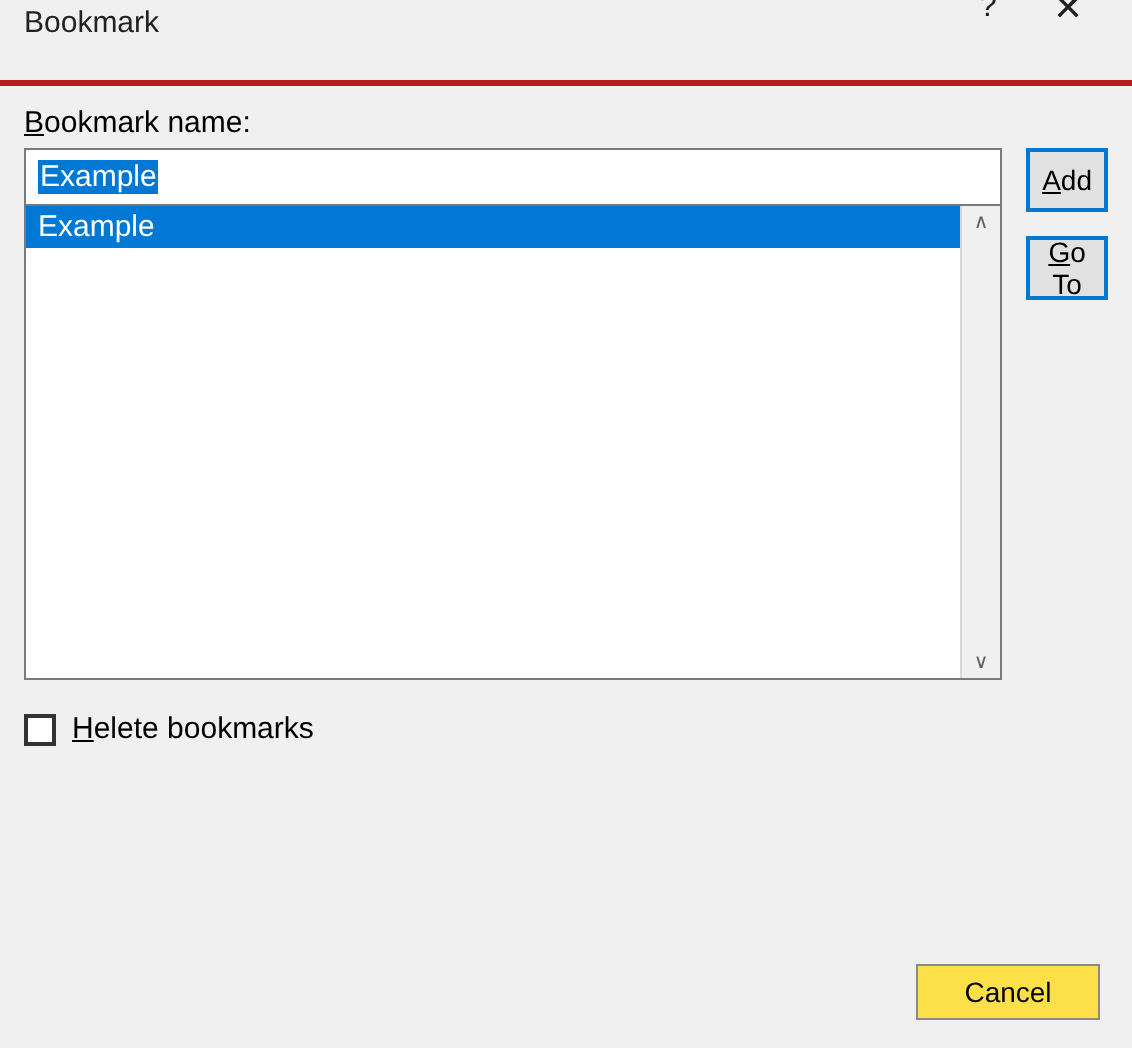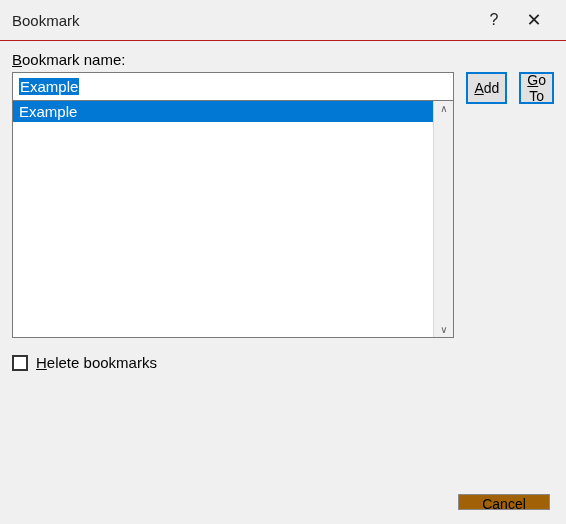--- a/index.html
+++ b/index.html
@@ -10,24 +10,24 @@
       margin: 0;
       padding: 0;
       width: 566px;
       height: 524px;
       background: #f0f0f0;
       position: relative;
       font-size: 14px;
     }
     .titlebar {
       display: flex;
-      align-items: center;
+      align-items: flex-end;
       padding: 20px 12px;
       height: 40px;
-      border-bottom: 1px solid #b91c1c;
+      border-bottom: 3px solid #b91c1c;
     }
     .titlebar-title {
       flex: 1;
       font-size: 15px;
       color: #222;
     }
     .titlebar-btn {
       width: 40px;
       height: 32px;
       display: flex;
@@ -55,21 +55,21 @@
     .main-row {
       display: flex;
       gap: 12px;
     }
     .left-col {
       width: 504px;
     }
     .right-col {
       flex: 1;
       display: flex;
-      flex-direction: row;
+      flex-direction: column;
       gap: 12px;
     }
     .name-input-text {
       display: inline-block;
       background: #0078d4;
       color: #fff;
       padding: 0 1px;
     }
     .name-input-wrap {
       width: 100%;
@@ -170,23 +170,23 @@
       background: #fff;
     }
     .checkbox-row {
       margin-top: 16px;
     }
     .cancel-btn {
       position: absolute;
       right: 16px;
       bottom: 14px;
       width: 92px;
-      height: 16px;
+      height: 28px;
       border: 1px solid #8a8a8a;
-      background: #a16207;
+      background: #fde047;
       font-size: 14px;
     }
   </style>
 </head>
 <body>
 
 <div class="titlebar">
   <span class="titlebar-title">Bookmark</span>
   <div class="titlebar-btn">
     <span>?</span>

